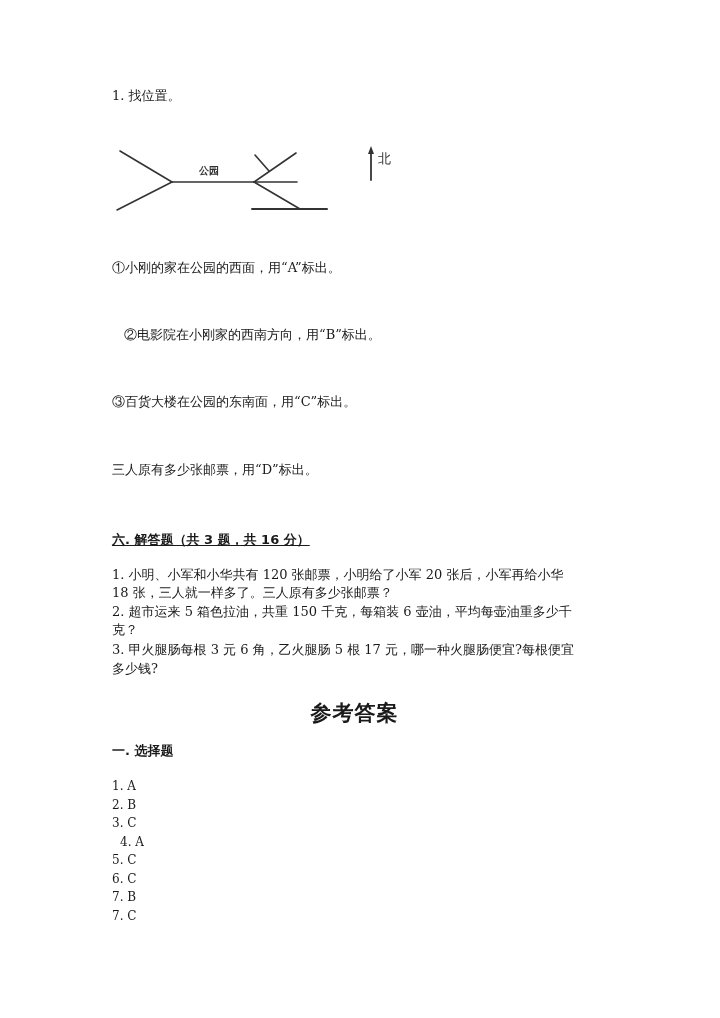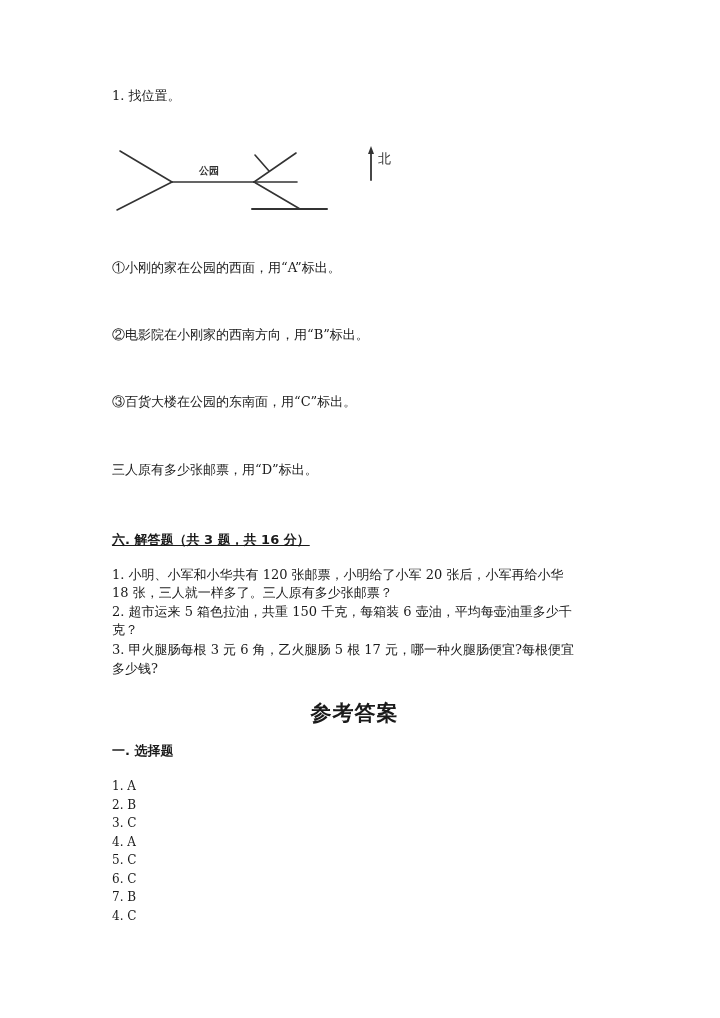--- a/index.html
+++ b/index.html
@@ -45,21 +45,21 @@
 
     <line x1="371" y1="151" x2="371" y2="180" stroke-width="1.8"></line>
   </g>
   <polygon points="371,146 368,154 374,154" fill="#333333"></polygon>
 </svg>
 
 <div style="position:absolute; left:199px; top:164px; font-family:'DejaVu Sans','Liberation Sans',sans-serif; font-size:10px; font-weight:bold; color:#333;text-align:center;">公园</div>
 <div style="position:absolute; left:378px; top:150px; font-family:'DejaVu Sans','Liberation Sans',sans-serif; font-size:13px; color:#333;">北</div>
 
 <div class="line" style="top:259px;">①小刚的家在公园的西面，用“A”标出。</div>
-<div class="line" style="top:326px;">②电影院在小刚家的西南方向，用“B”标出。</div>
+<div class="line" style="top:326px;margin-left:12px;">②电影院在小刚家的西南方向，用“B”标出。</div>
 <div class="line" style="top:393px;">③百货大楼在公园的东南面，用“C”标出。</div>
 <div class="line" style="top:461px;">三人原有多少张邮票，用“D”标出。</div>
 
 <div class="line heading-bold" style="top:531px;text-decoration:underline;">六. 解答题（共 3 题，共 16 分）</div>
 
 <div>
   <div class="line" style="top:566px;">1. 小明、小军和小华共有 120 张邮票，小明给了小军 20 张后，小军再给小华</div>
   <div class="line" style="top:584px;">18 张，三人就一样多了。三人原有多少张邮票？</div>
 </div>
 <div>
@@ -71,18 +71,18 @@
   <div class="line" style="top:660px;text-align:center;">多少钱?</div>
 </div>
 
 <div class="title">参考答案</div>
 <div class="line heading-bold" style="top:742px;">一. 选择题</div>
 
 <div class="answers">
   <div class="line" style="top:777px;">1. A</div>
   <div class="line" style="top:796px;">2. B</div>
   <div class="line" style="top:814px;">3. C</div>
-  <div class="line" style="top:833px;">4. A</div>
+  <div class="line" style="top:833px;margin-left:8px;">4. A</div>
   <div class="line" style="top:851px;">5. C</div>
   <div class="line" style="top:870px;">6. C</div>
   <div class="line" style="top:888px;">7. B</div>
-  <div class="line" style="top:907px;">4. C</div>
+  <div class="line" style="top:907px;">7. C</div>
 </div>
 
 </body></html>

